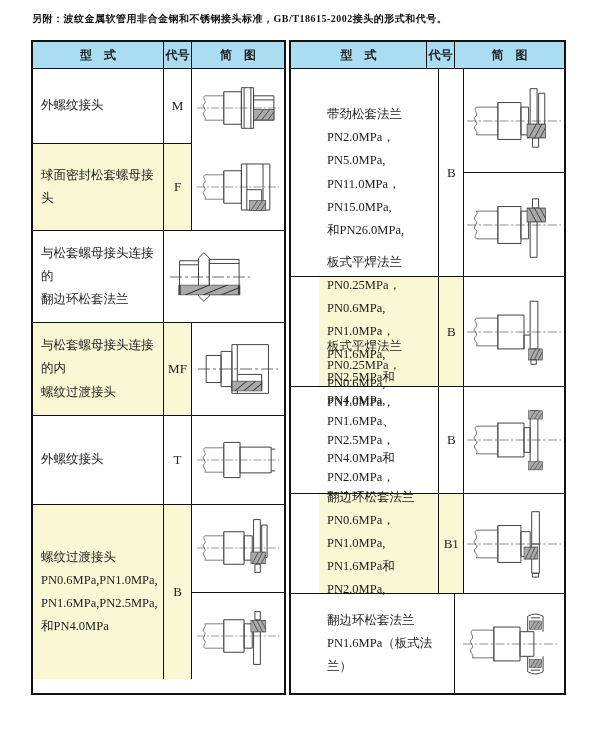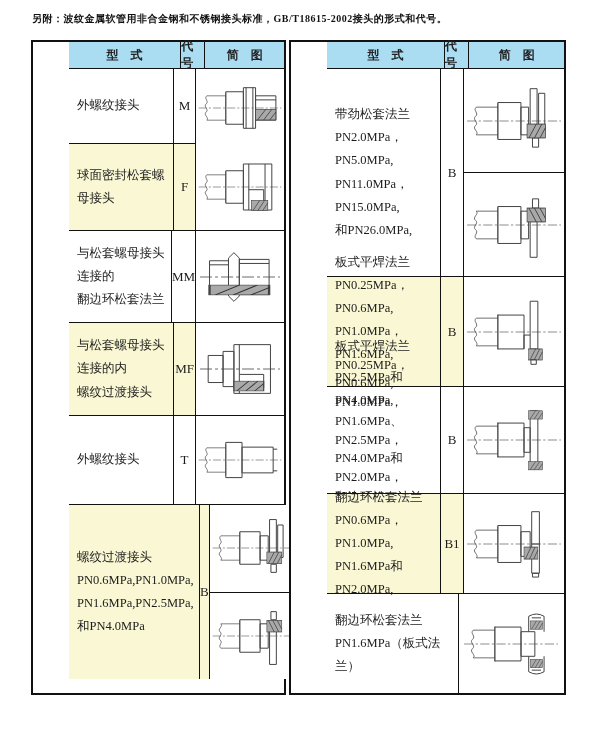--- a/index.html
+++ b/index.html
@@ -6,21 +6,21 @@
   html,body { width:600px; height:740px; background:#ffffff; overflow:hidden; }
   body { font-family:"Liberation Serif","DejaVu Serif",serif; color:#1c1c1c; position:relative; }
 
   .page-title{
     position:absolute; left:32px; top:12px; width:560px;
     font-family:Liberation Serif, serif;
     font-weight:bold; font-size:10px; letter-spacing:0.5px; color:#111;
   }
 
   .tables{ position:absolute; left:31px; top:40px; display:flex; gap:3px; }
-  .tbl{ border:2px solid #111; background:#fff;padding-left:36px; }
+  .tbl{ border:2px solid #111; background:#fff; }
   .tbl-left{ width:255px; }
   .tbl-right{ width:277px; }
 
   .hrow{ display:flex; background:#aadcf2; border-bottom:1px solid #111; }
   .hcell{ display:flex; align-items:center; justify-content:center;
     font-family:"DejaVu Sans","Liberation Sans",sans-serif;
     font-weight:bold; font-size:12px; color:#222; height:26px; border-right:1px solid #111; }
   .hcell:last-child{ border-right:none; }
 
   .row{ display:flex; border-bottom:1px solid #111; }
@@ -31,21 +31,21 @@
     white-space:pre-line; }
   .c-code{ display:flex; align-items:center; justify-content:center;
     font-size:13px; border-right:1px solid #111; }
   .c-diag{ display:flex; flex-direction:column; }
   .dcell{ flex:1; display:flex; align-items:center; justify-content:center; background:#fff; }
   .dcell + .dcell{ border-top:1px solid #111; }
 
   .tbl-left  .c-type{ width:131px; }
   .tbl-left  .c-code{ width:28px; }
   .tbl-left  .c-diag{ width:92px; }
-  .tbl-right .c-type{ width:136px; }
+  .tbl-right .c-type{ width:136px;margin-left:28px; }
   .tbl-right .c-code{ width:28px; }
   .tbl-right .c-diag{ width:109px; }
 
   .hl{ background:#faf8d4; }
 
   svg.diag{ display:block; }
   .diag *{ vector-effect:non-scaling-stroke; }
 </style>
 </head>
 <body>
@@ -116,21 +116,20 @@
           </g>
           <use href="#g-hatch" transform="translate(82,64) scale(1.2,1.2)"></use>
         </svg>
       </div>
         </div>
     </div>
 
     <div class="row" style="height:92px">
       <div class="c-type">与松套螺母接头连接的
 翻边环松套法兰</div>
-      <div class="c-code">MM</div>
       <div class="c-diag">
           <div class="dcell">
         <svg class="diag" width="88" height="82" viewBox="0 0 130 88">
           <g stroke="#444" fill="none" stroke-width="1">
             <line x1="6" y1="44" x2="124" y2="44" stroke-dasharray="12 3 3 3" stroke-width="0.8"></line>
             <rect x="20" y="20" width="28" height="48"></rect>
             <line x1="20" y1="26" x2="48" y2="26"></line>
             <path d="M48,16 L56,8 L64,16 L64,72 L56,80 L48,72 Z"></path>
             <rect x="64" y="18" width="44" height="52"></rect>
             <line x1="64" y1="24" x2="108" y2="24"></line>

